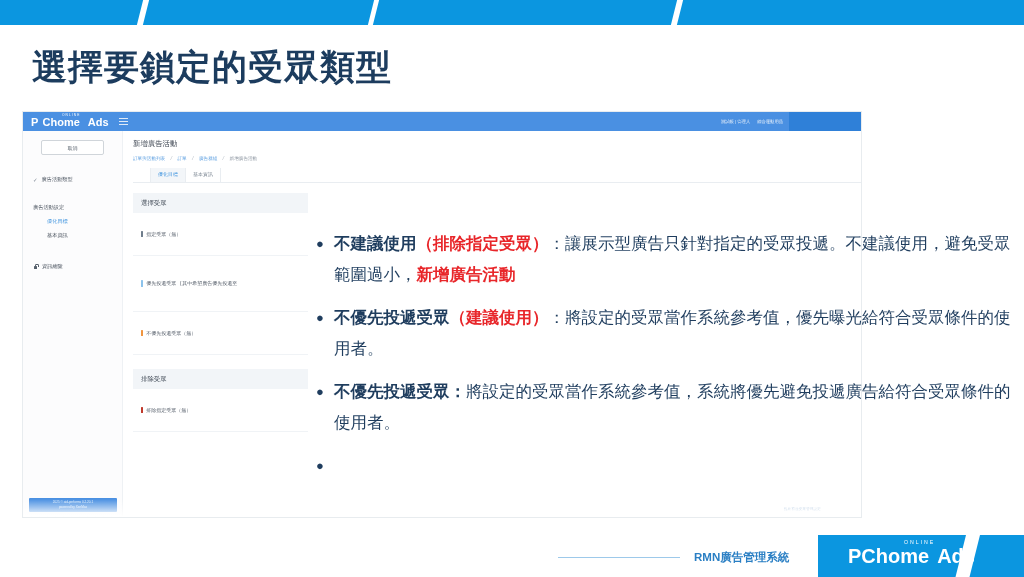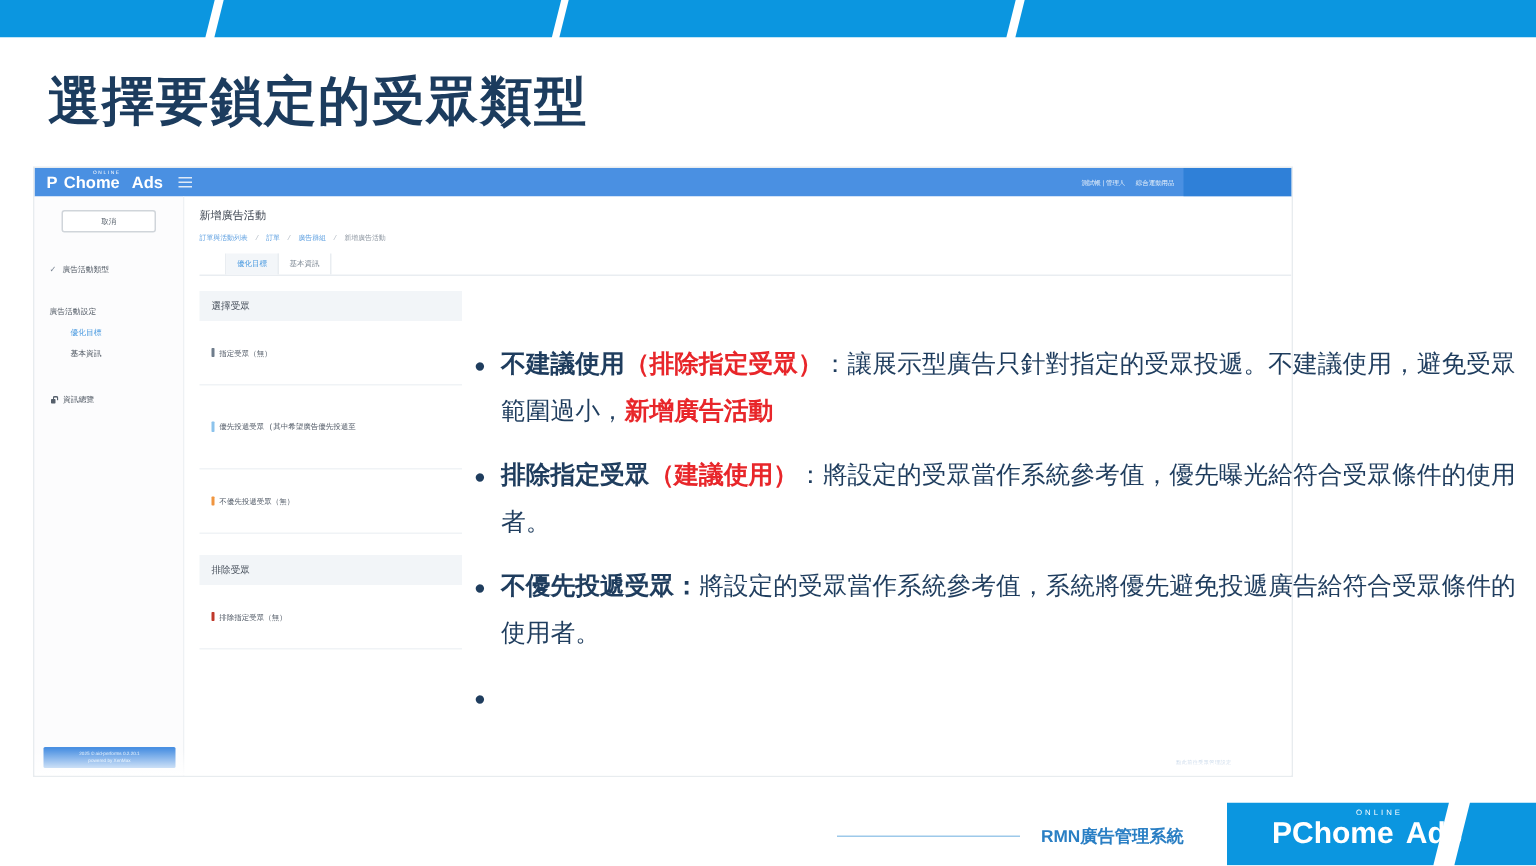--- a/index.html
+++ b/index.html
@@ -286,21 +286,21 @@
 
   <div class="bullets">
 
     <div class="bullet">
       <span class="dot">●</span>
       <span class="txt"><span class="lead">不建議使用</span><span class="red b">（排除指定受眾）</span><span>：讓展示型廣告只針對指定的受眾投遞。不建議使用，避免受眾範圍過小，</span><span class="red b">新增廣告活動</span></span>
     </div>
 
     <div class="bullet">
       <span class="dot">●</span>
-      <span class="txt"><span class="lead">排除指定受眾</span><span class="red b">（建議使用）</span><span>：將設定的受眾當作系統參考值，優先曝光給符合受眾條件的使用者。</span></span>
+      <span class="txt"><span class="lead">不優先投遞受眾</span><span class="red b">（建議使用）</span><span>：將設定的受眾當作系統參考值，優先曝光給符合受眾條件的使用者。</span></span>
     </div>
 
     <div class="bullet">
       <span class="dot">●</span>
       <span class="txt"><span class="lead">不優先投遞受眾：</span><span>將設定的受眾當作系統參考值，系統將優先避免投遞廣告給符合受眾條件的使用者。</span></span>
     </div>
 
     <div class="bullet">
       <span class="dot">●</span>
     </div>

